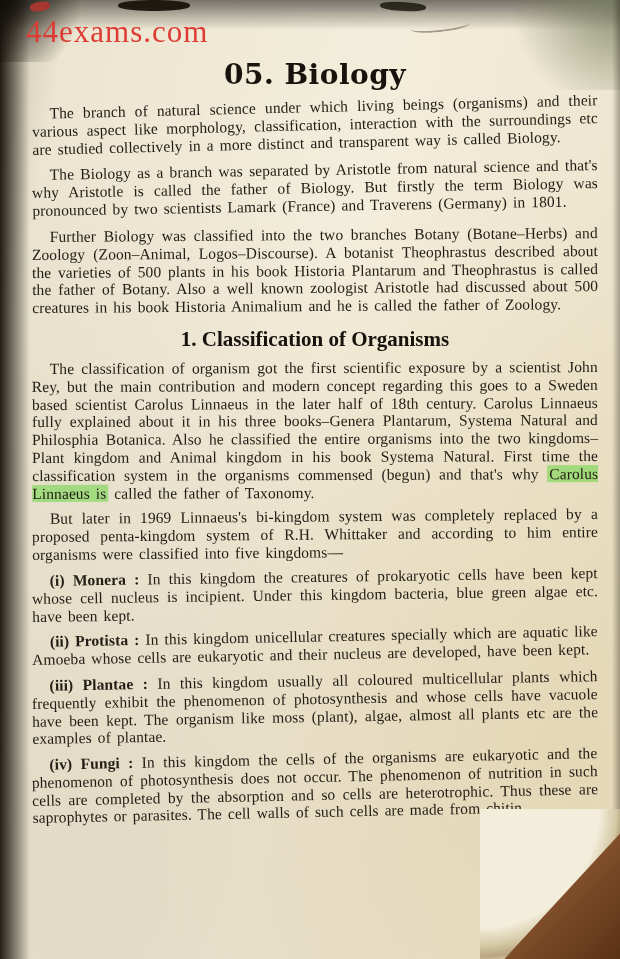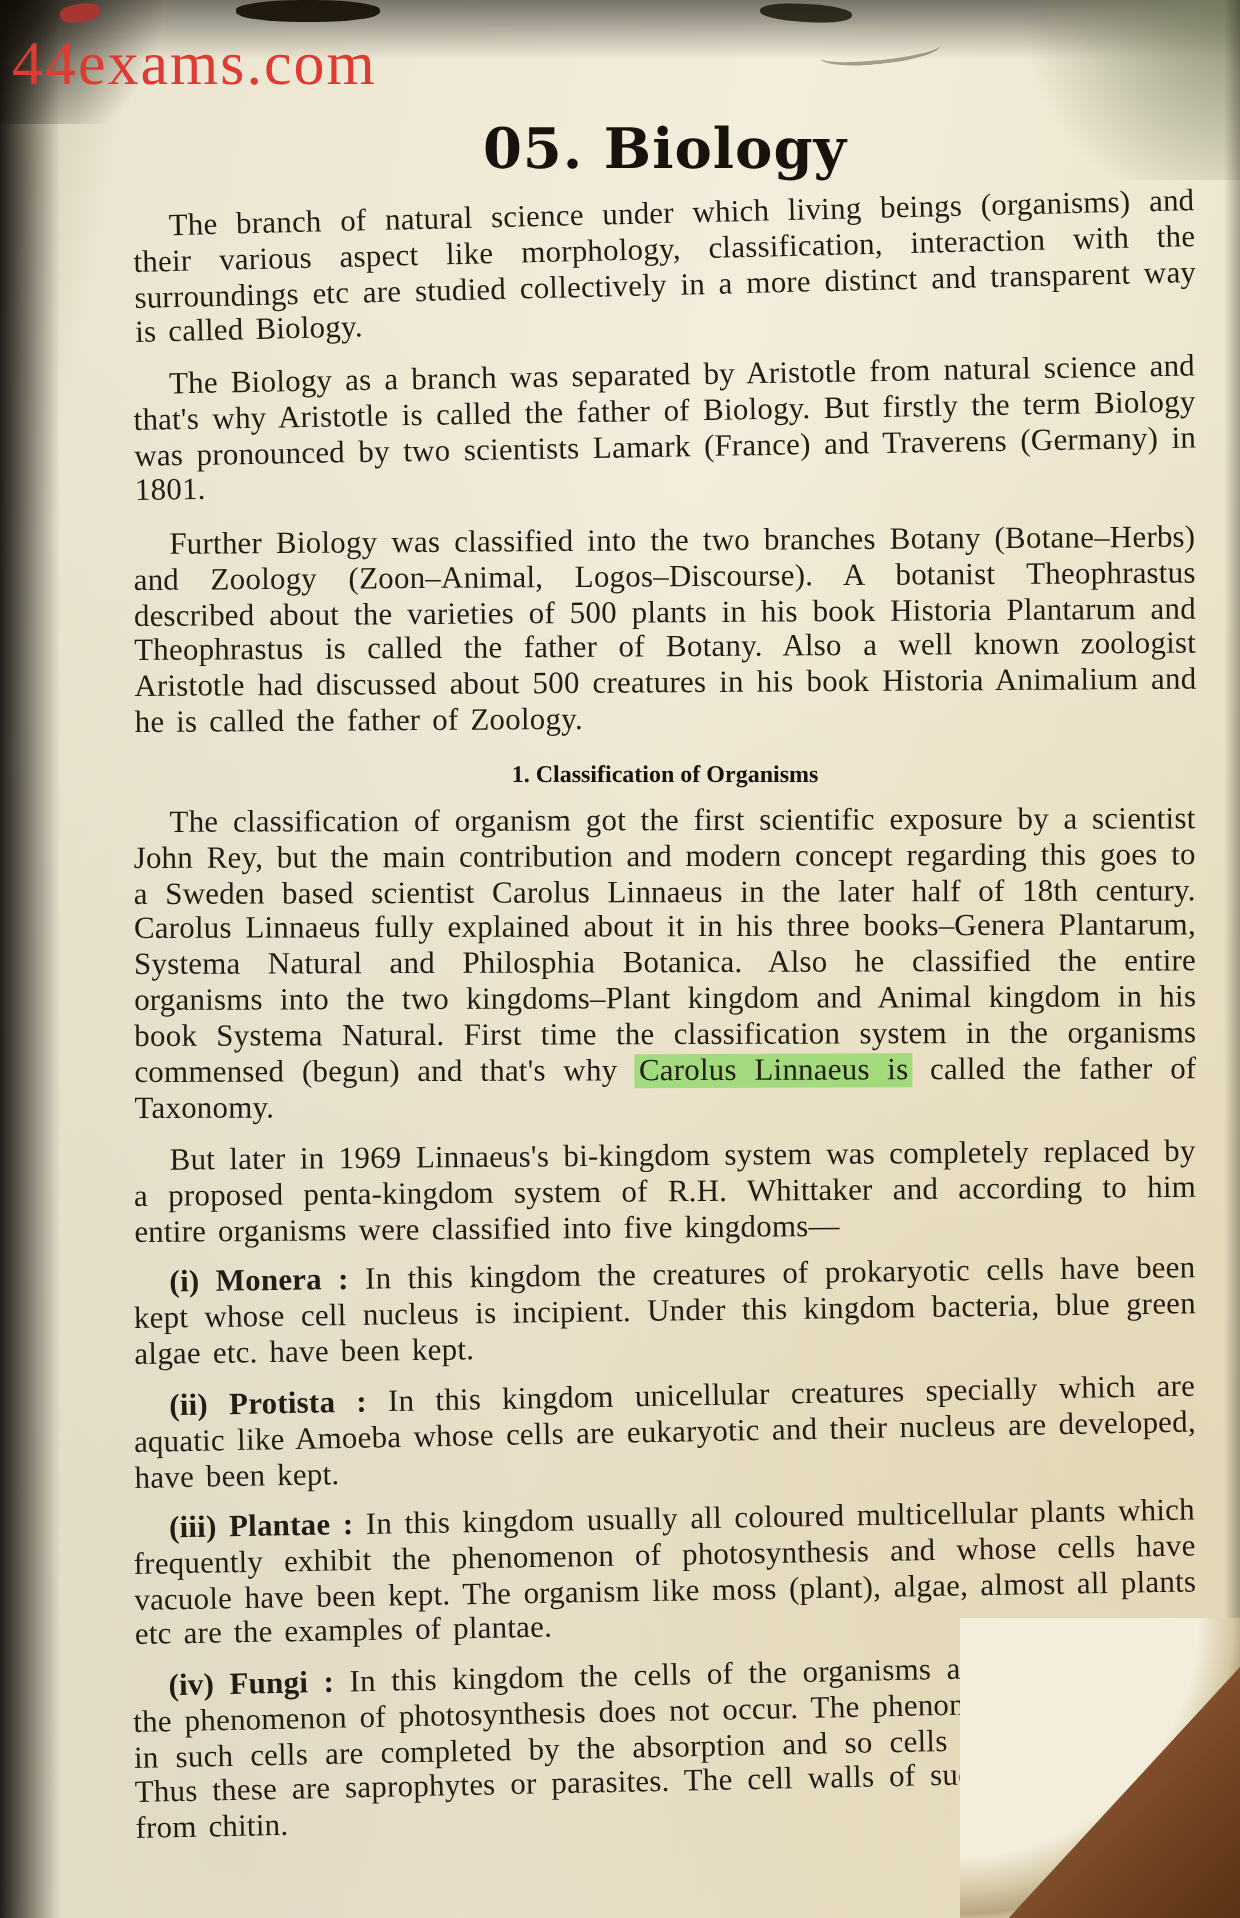--- a/index.html
+++ b/index.html
@@ -47,40 +47,40 @@
   .desk-corner { position:absolute; right:0; bottom:0; width:118px; height:128px;
     background:linear-gradient(135deg, #caa468 0%, #8a5530 38%, #5a3214 100%);
     clip-path:polygon(100% 2%, 100% 100%, 2% 100%);
   }
   .page-curl { position:absolute; right:0; bottom:0; width:140px; height:150px;
     background:radial-gradient(circle at 0% 0%, rgba(243,237,219,1) 58%, rgba(214,203,168,1) 66%, rgba(150,120,80,0.55) 72%, transparent 76%);
   }
 
   
   .watermark {
-    position:absolute; top:14px; left:6px;
+    position:absolute; top:14px; left:26px;
     font-size:31px; color:#dd3b33; letter-spacing:1px;
     font-family:"Liberation Serif", serif;
   }
 
   
-  .content { position:relative; color:#221c14;margin-left:35px; }
+  .content { position:relative; color:#221c14; }
   .chapter-title {
     text-align:center; font-size:28px; font-weight:bold; color:#17120c;
     margin:2px 40px 14px; letter-spacing:0.5px;
     font-family:"DejaVu Serif", serif;
   }
   p.para {
     font-size:15.5px; line-height:1.15; text-align:justify;
     text-indent:18px; margin-bottom:8px;
     word-spacing:2px; letter-spacing:0.1px;
     transform-origin:left center;
   }
   .section-heading {
-    text-align:center; font-weight:bold; font-size:12px;
+    text-align:center; font-weight:bold; font-size:21px;
     margin:10px 0 8px; color:#17120c;
   }
   .kingdom-label { font-weight:bold; }
   .highlight { background:rgba(104,214,66,0.55); padding:0 2px; }
   .page-number { text-align:center; font-size:14px; margin-top:-18px; color:#221c14; }
 
   
   .t1 { transform:rotate(-1.4deg); }
   .t2 { transform:rotate(-1.0deg); }
   .t3 { transform:rotate(-0.4deg); }

